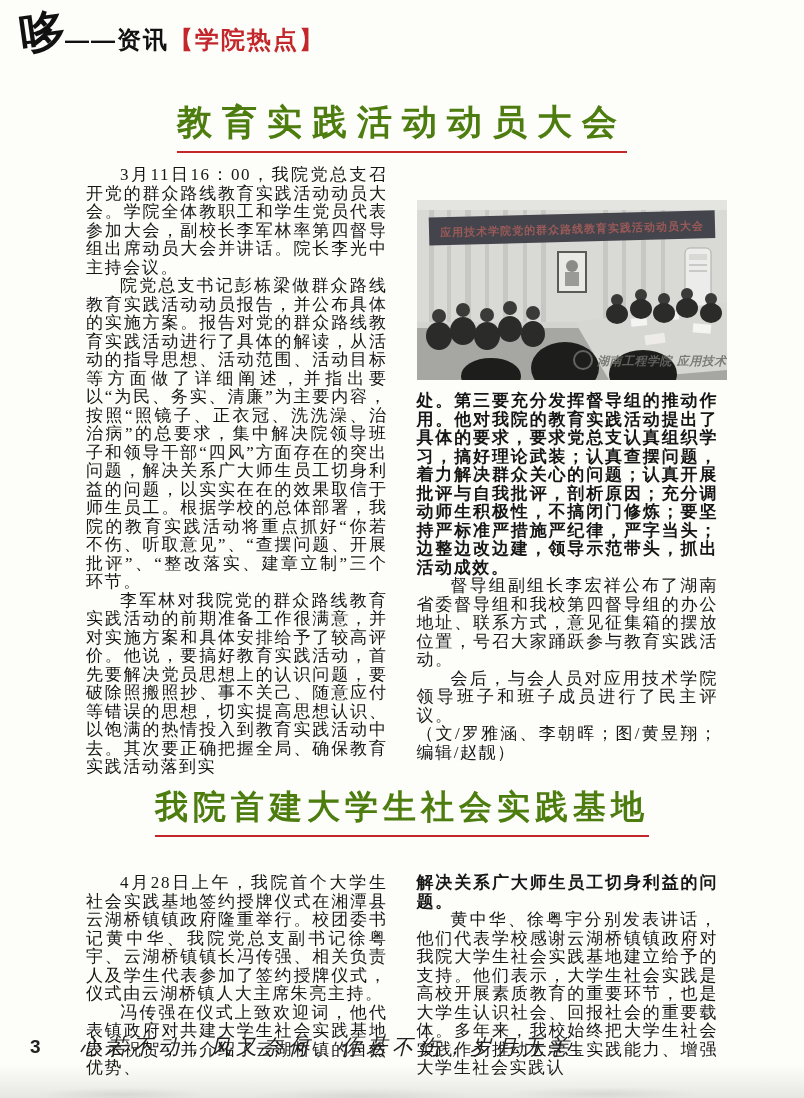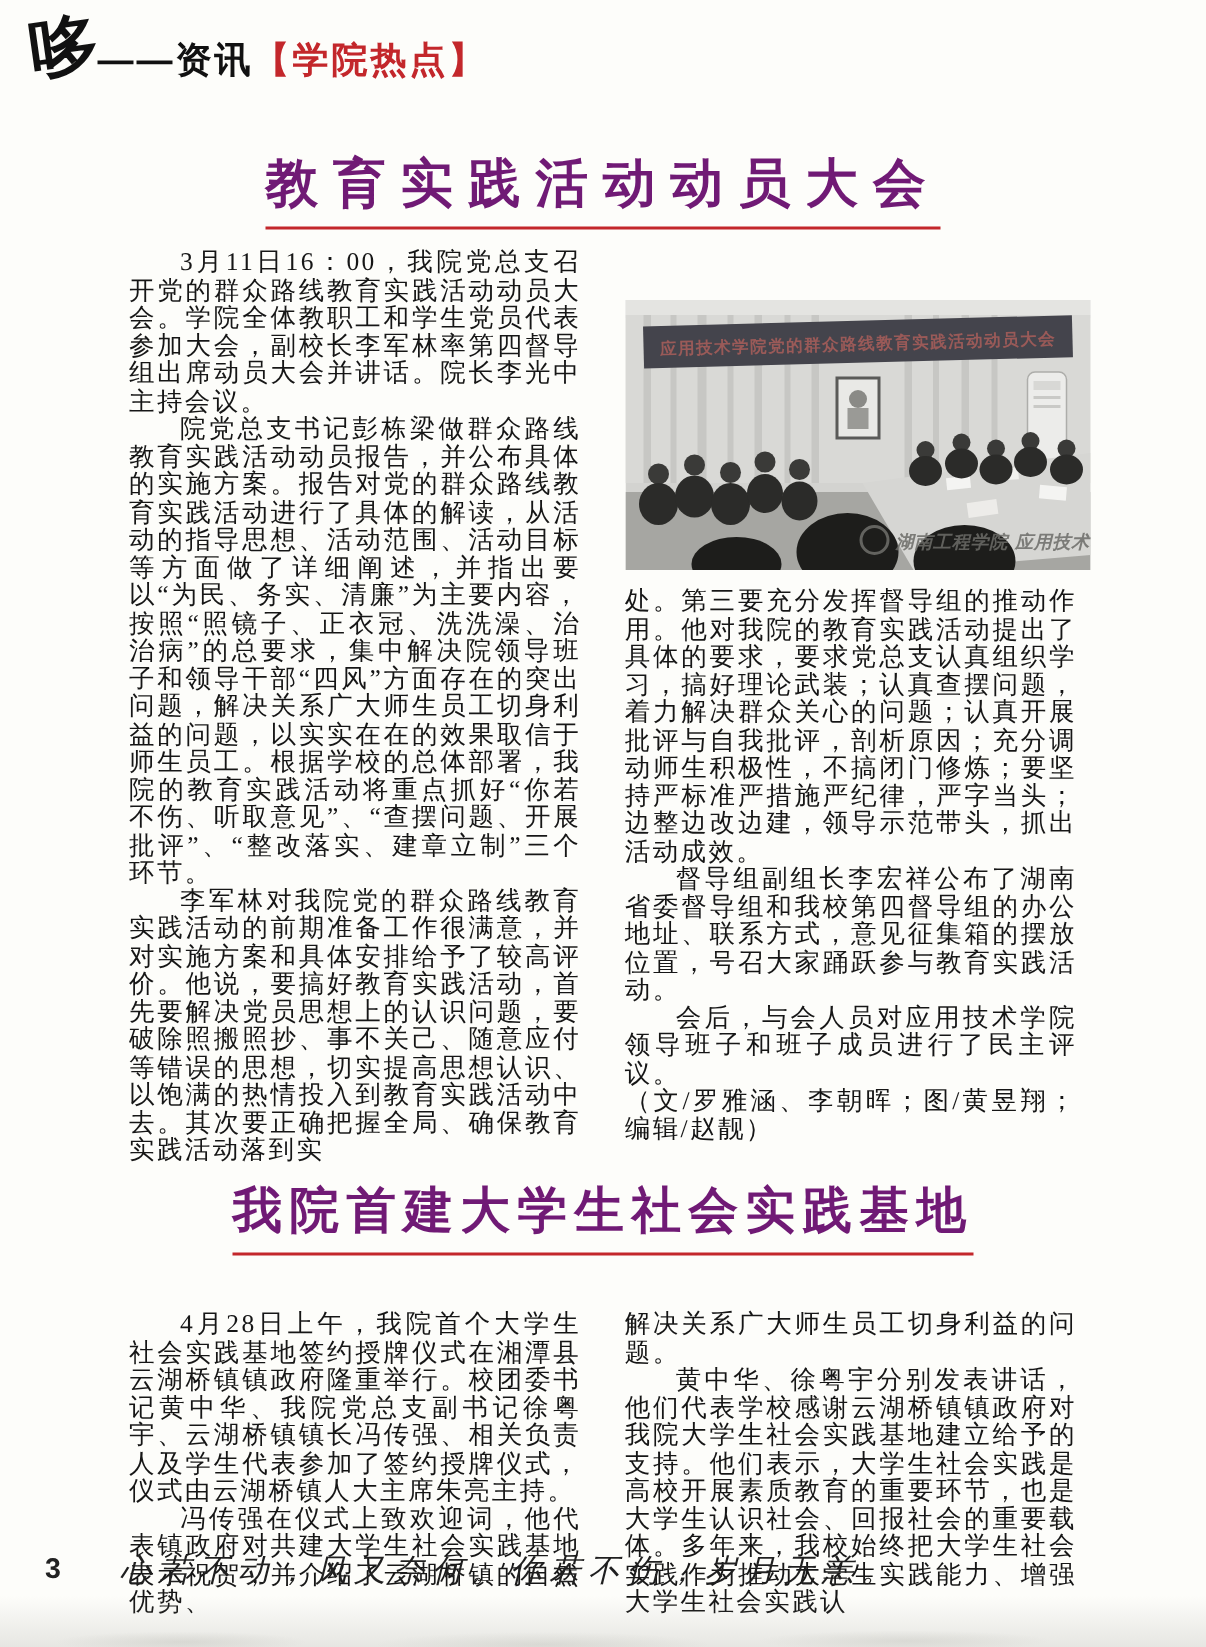--- a/index.html
+++ b/index.html
@@ -17,37 +17,37 @@
   }
   .header-text {
     font-family:"Liberation Sans","DejaVu Sans",sans-serif; font-weight:900;
     font-size:24px; letter-spacing:2px; color:#111; margin-top:14px; white-space:nowrap;
   }
   .header-highlight { color:#c3272b; }
 
   
   .article-title {
     position:absolute; left:86px; width:632px; text-align:center;
-    font-family:"Liberation Sans","DejaVu Sans",sans-serif; font-weight:900; color:#701a75;
+    font-family:"Liberation Sans","DejaVu Sans",sans-serif; font-weight:900; color:#4d7c0f;
     white-space:nowrap;
   }
   #title1 { top:99px;  font-size:35px; letter-spacing:10px; }
   #title2 { top:785px; font-size:33px; letter-spacing:5px; }
   .tline { display:inline-block; padding-bottom:5px; border-bottom:2px solid #c3272b; }
 
   
   .cols { position:absolute; left:86px; width:632px; display:flex; gap:29px; padding-top:6px; box-sizing:border-box; }
   #cols1 { top:160px; }
   #cols2 { top:820px;margin-top:48px; }
   .col { flex:1; min-width:0; }
   .col p {
     margin:0; text-indent:2em; text-align:justify;
     font-size:17px; line-height:18.5px; letter-spacing:1.6px; color:#161616;
   }
-  .col p.cont { text-indent:0; }
+  .col p.cont { text-indent:0;font-weight:bold; }
   .byline { text-align:right; text-indent:0 !important; }
 
   
   .photo-wrap { margin:34px 0 12px 0; width:310px; height:180px; }
   .photo-wrap svg { display:block; width:310px; height:180px; }
 
   
   .page-num {
     position:absolute; left:30px; top:1036px;
     font-family:"Liberation Sans","DejaVu Sans",sans-serif; font-size:19px; font-weight:bold; color:#222;

